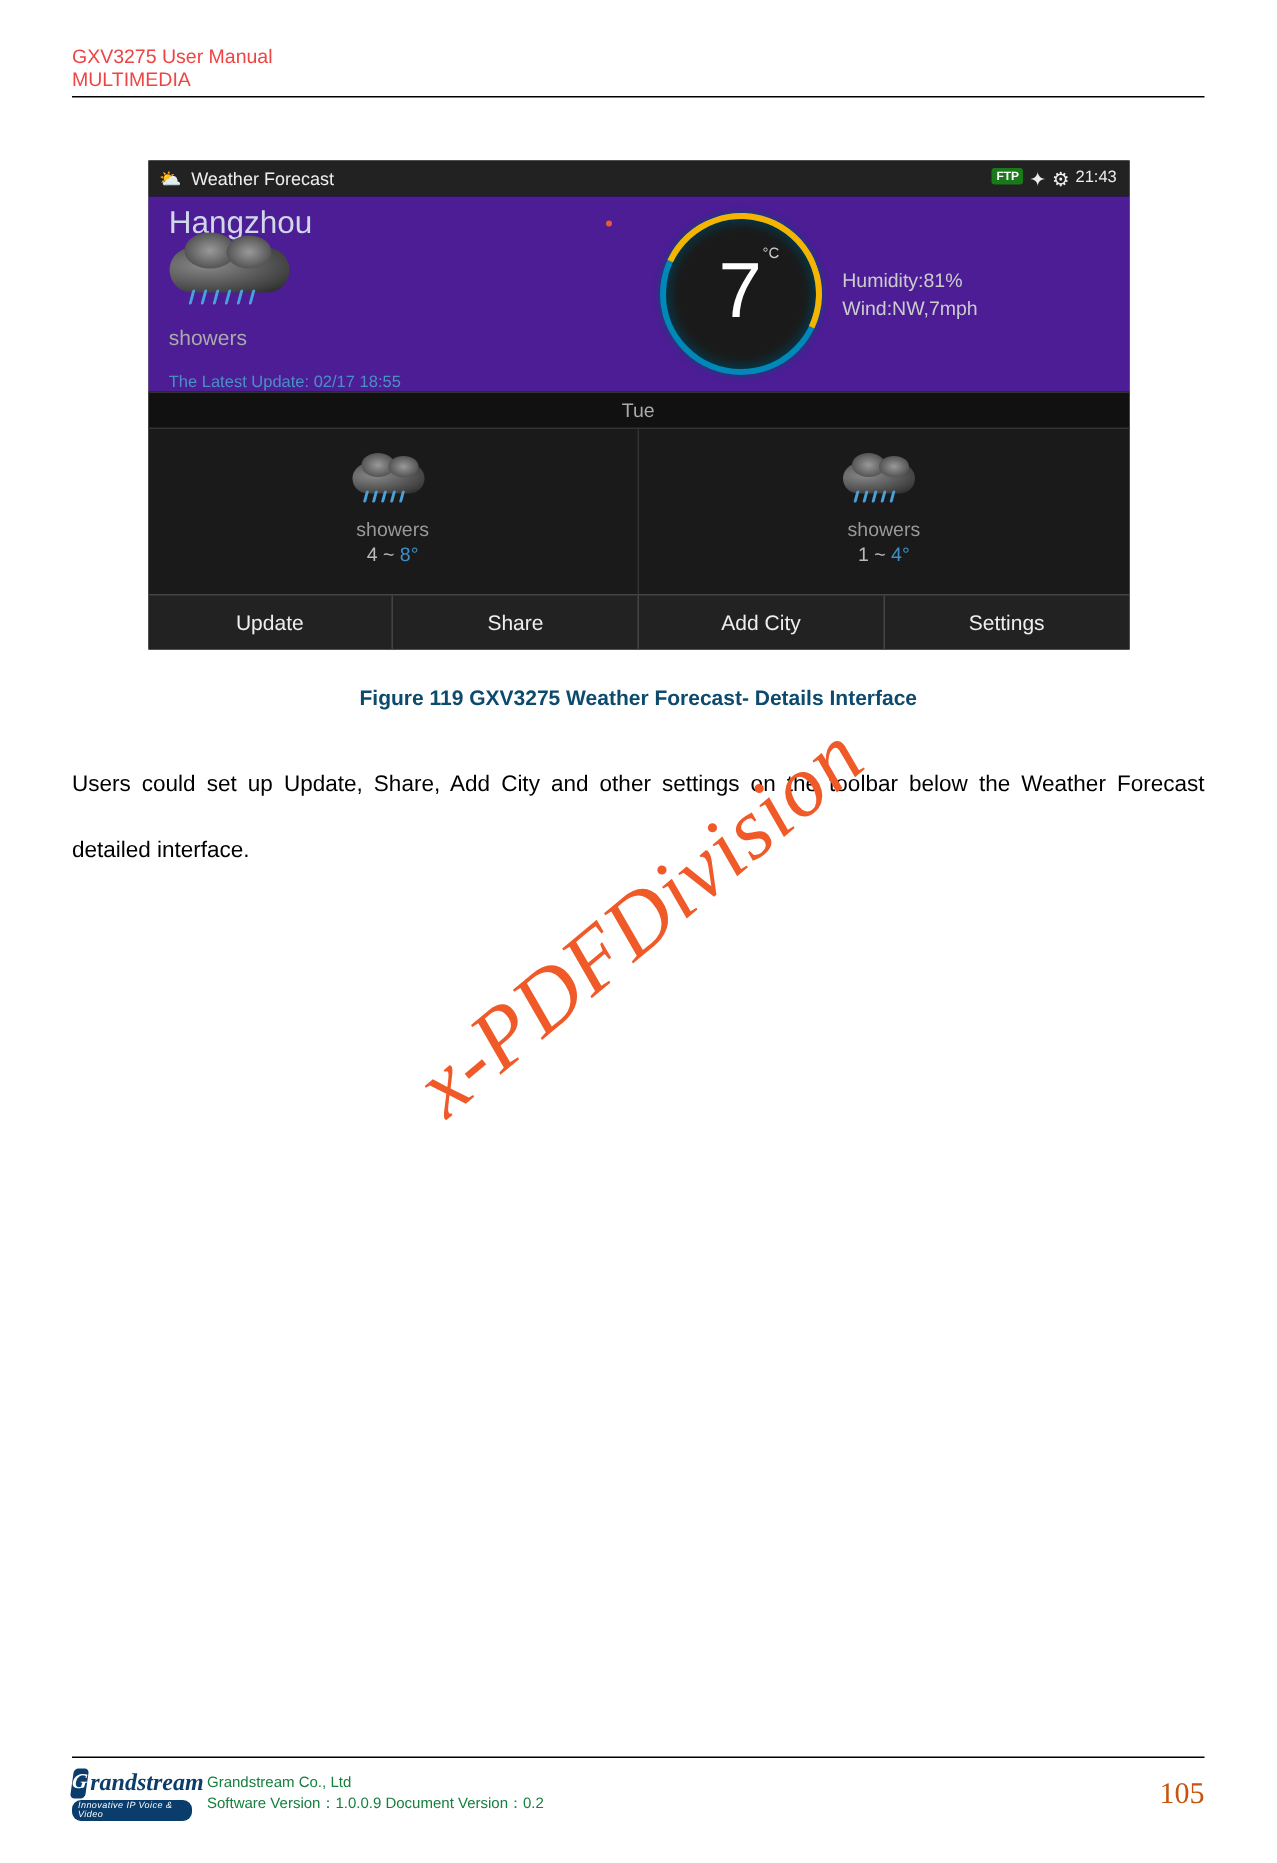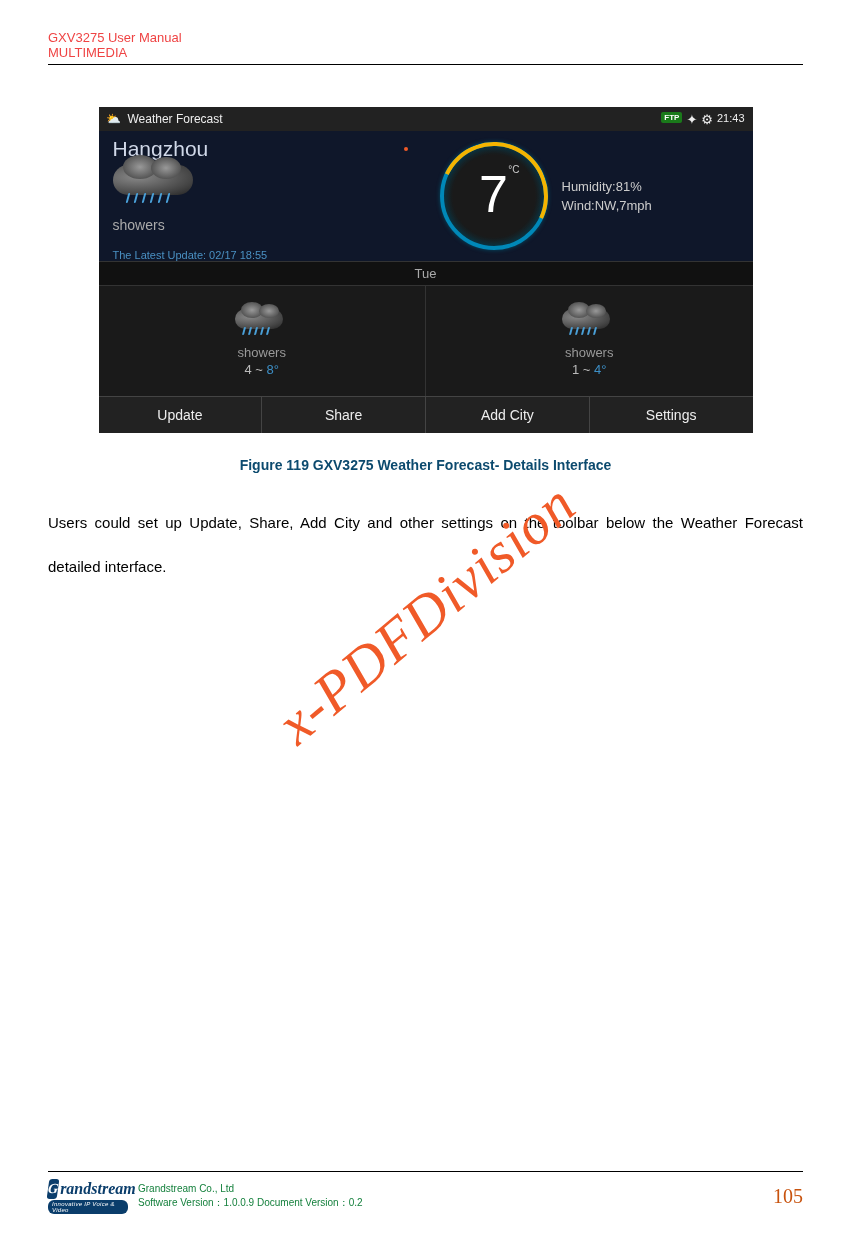--- a/index.html
+++ b/index.html
@@ -59,21 +59,21 @@
   .ftp-badge {
     background: #1a7a1a;
     color: #fff;
     font-size: 8px;
     padding: 1px 3px;
     border-radius: 2px;
     font-weight: bold;
   }
   .ss-main {
     display: flex;
-    background: #0f172a;
+    background: #4c1d95;
     height: 130px;
     position: relative;
   }
   .ss-main-left {
     flex: 1;
     padding: 6px 14px;
     position: relative;
   }
   .city-name {
     color: #d0d8e8;

